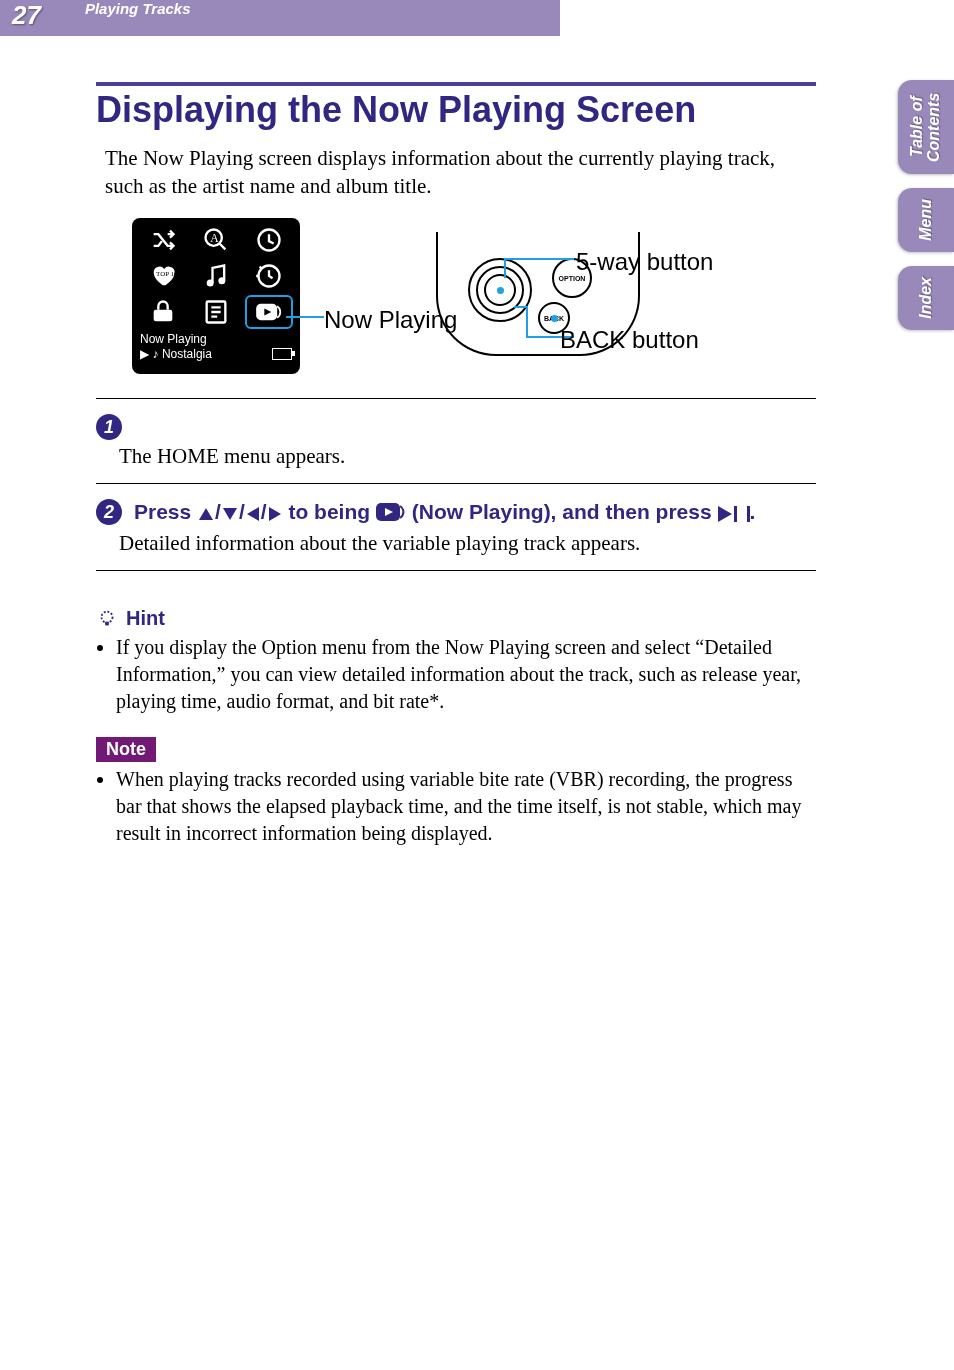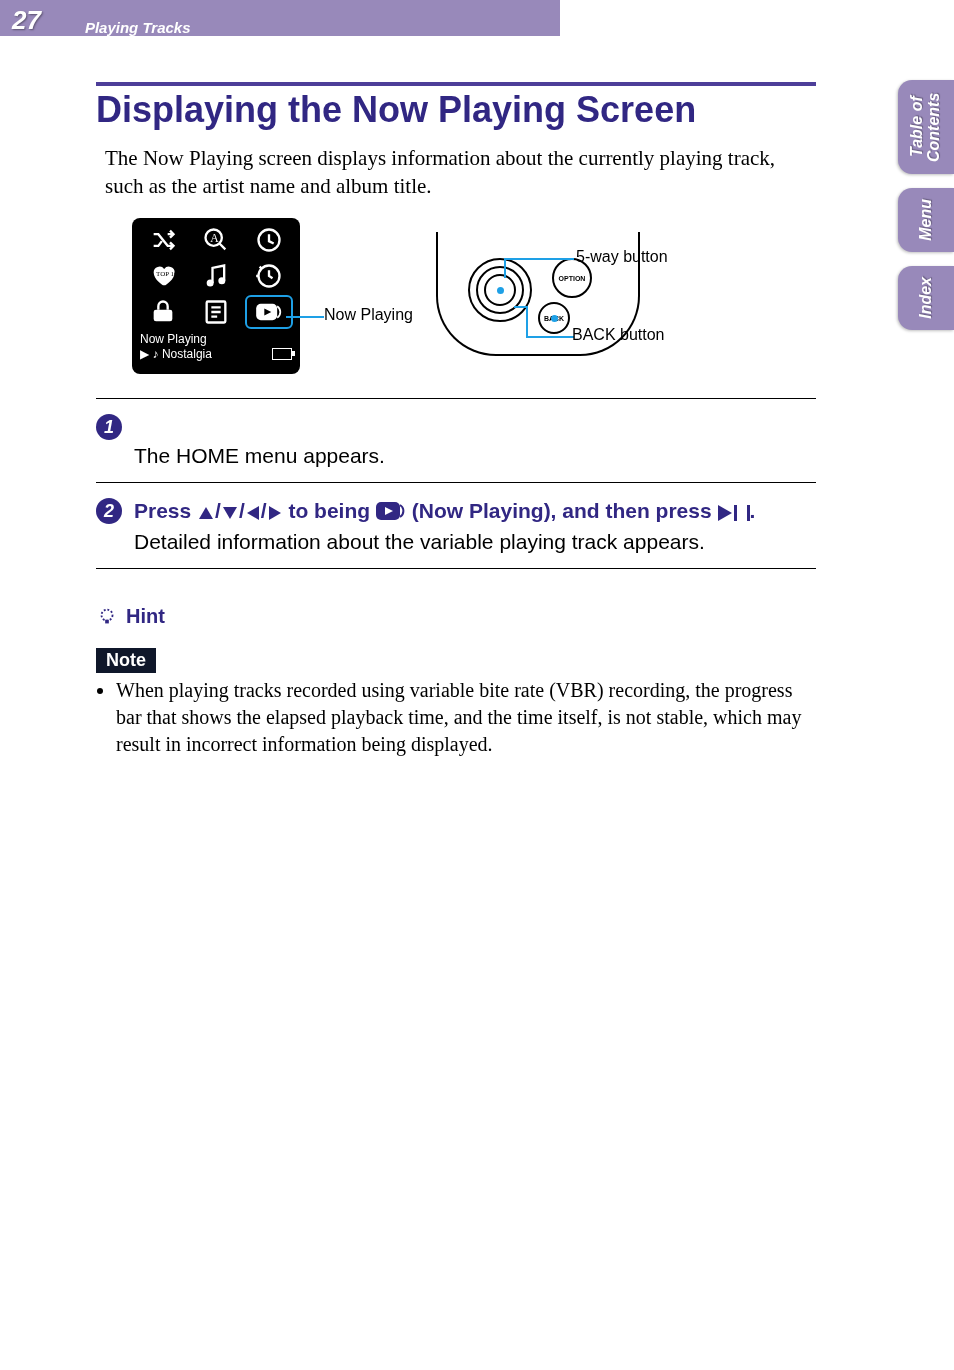--- a/index.html
+++ b/index.html
@@ -1,17 +1,17 @@
 <!DOCTYPE html>
 <html><head>
 <meta charset="utf-8">
 <style>
   html,body{margin:0;padding:0;background:#fff;font-family:"Times New Roman",Times,serif;color:#000}
   .page{width:954px;height:1370px;position:relative;overflow:hidden}
-  .topbar{background:#9889ba;height:36px;display:flex;align-items:flex-end;color:#fff;padding:0 0 0 12px}
+  .topbar{background:#9889ba;height:36px;display:flex;align-items:flex-start;color:#fff;padding:0 0 0 12px}
   .pnum{font-family:Arial,Helvetica,sans-serif;font-weight:bold;font-style:italic;font-size:26px;text-shadow:1px 1px 2px rgba(0,0,0,.4);margin-right:44px}
   .ptitle{font-family:Arial,Helvetica,sans-serif;font-weight:bold;font-style:italic;font-size:15px}
   .topbar::after{content:"";position:absolute;left:560px;top:0;right:0;height:36px;background:#fff}
   .tabs{position:absolute;right:0;top:80px;display:flex;flex-direction:column;gap:14px}
   .tab{width:56px;height:94px;border-radius:14px 0 0 14px;background:#9889ba;box-shadow:-1px 1px 3px rgba(0,0,0,.25);display:flex;align-items:center;justify-content:center}
   .tab span{writing-mode:vertical-rl;transform:rotate(180deg);font-family:Arial,Helvetica,sans-serif;font-style:italic;font-weight:bold;font-size:16px;color:#fff;text-shadow:1px 1px 1px rgba(0,0,0,.3);text-align:center;line-height:1.05}
   .tab.short{height:64px}
   .content{position:absolute;left:96px;top:82px;width:720px}
   .hr{height:0;border-top:4px solid #4d3e99;margin-bottom:4px}
   h1{font-family:Arial,Helvetica,sans-serif;font-size:36px;font-weight:900;color:#312783;margin:0 0 14px 0;line-height:1.1}
@@ -20,54 +20,54 @@
   
   .dev{position:absolute;left:36px;top:0;width:168px;height:156px;background:#000;border-radius:8px;color:#fff}
   .devgrid{display:grid;grid-template-columns:repeat(3,1fr);grid-template-rows:repeat(3,1fr);gap:0;height:108px;padding:4px 4px 0 4px}
   .devgrid>div{display:flex;align-items:center;justify-content:center}
   .devgrid svg{width:28px;height:28px}
   .np{border:2px solid #1ea0e6;border-radius:6px;width:44px;height:30px;display:flex;align-items:center;justify-content:center}
   .devfoot{font-family:Arial,Helvetica,sans-serif;font-size:12px;padding:2px 8px 4px 8px;display:flex;flex-direction:column;gap:1px}
   .devfoot .line2{display:flex;justify-content:space-between;align-items:center}
   .batt{width:18px;height:10px;border:1px solid #fff;position:relative}
   .batt::after{content:"";position:absolute;right:-4px;top:2px;width:3px;height:5px;background:#fff}
-  .lbl{position:absolute;font-family:Arial,Helvetica,sans-serif;font-size:16px}
+  .lbl{position:absolute;font-family:Arial,Helvetica,sans-serif;font-size:24px}
   .lbl.nplaying{left:228px;top:88px}
   .lead{position:absolute;background:#1ea0e6;height:2px}
   .lead.l1{left:190px;top:98px;width:38px}
   
   .pad{position:absolute;left:340px;top:14px;width:200px;height:122px;border:2px solid #000;border-top:none;border-radius:0 0 60px 60px}
   .dpad{position:absolute;left:30px;top:26px;width:64px;height:64px}
   .ring{position:absolute;inset:0;border:2px solid #000;border-radius:50%}
   .ring2{position:absolute;left:8px;top:8px;right:8px;bottom:8px;border:2px solid #000;border-radius:50%}
   .ring3{position:absolute;left:16px;top:16px;right:16px;bottom:16px;border:2px solid #000;border-radius:50%}
   .opt{position:absolute;left:114px;top:26px;width:36px;height:36px;border:2px solid #000;border-radius:50%;display:flex;align-items:center;justify-content:center;font-family:Arial,Helvetica,sans-serif;font-size:7px;font-weight:bold}
   .back{position:absolute;left:100px;top:70px;width:28px;height:28px;border:2px solid #000;border-radius:50%;display:flex;align-items:center;justify-content:center;font-family:Arial,Helvetica,sans-serif;font-size:7px;font-weight:bold}
   .dot{width:7px;height:7px;background:#1ea0e6;border-radius:50%;position:absolute}
   .lbl.fiveway{left:480px;top:30px}
-  .lbl.backbtn{left:476px;top:108px}
+  .lbl.backbtn{left:464px;top:108px}
   .lead.l2{left:410px;top:40px;width:68px}
   .lead.l2b{left:408px;top:40px;width:2px;height:20px}
   .lead.l3{left:432px;top:118px;width:46px}
   .lead.l3b{left:430px;top:88px;width:2px;height:32px}
   .lead.l3c{left:418px;top:88px;width:14px}
   
   .steps{border-top:1px solid #000;margin-top:6px}
   .step{border-bottom:1px solid #000;padding:14px 0}
   .stephead{display:flex;align-items:flex-start;gap:12px;font-family:Arial,Helvetica,sans-serif;font-weight:bold;font-size:21px;color:#312783;line-height:1.3}
   .badge{flex:none;width:26px;height:26px;border-radius:50%;background:#312783;color:#fff;display:flex;align-items:center;justify-content:center;font-style:italic;font-size:18px;margin-top:1px}
-  .stepbody{font-family:Liberation Sans, sans-serif;font-weight:normal;font-size:21px;color:#000;margin-left:38px;margin-top:4px}
+  .stepbody{font-family:Liberation Serif, serif;font-weight:normal;font-size:21px;color:#000;margin-left:23px;margin-top:4px}
   .inline-icon{display:inline-block;vertical-align:middle;margin:0 2px}
   
   .hinthead{display:flex;align-items:center;gap:8px;font-family:Arial,Helvetica,sans-serif;font-weight:bold;font-size:20px;color:#312783;margin-top:36px}
   .bulbicon{width:22px;height:22px}
   ul{margin:4px 0 0 0;padding:0 0 0 20px;font-size:20px;line-height:1.35}
   ul li{margin-bottom:2px}
   .footnote{margin-left:24px;font-size:20px;margin-top:4px}
-  .notehead{display:inline-block;background:#0f172a;color:#fff;font-family:Arial,Helvetica,sans-serif;font-weight:bold;font-size:18px;padding:2px 10px;margin-top:20px}
+  .notehead{display:inline-block;background:#701a75;color:#fff;font-family:Arial,Helvetica,sans-serif;font-weight:bold;font-size:18px;padding:2px 10px;margin-top:20px}
   .tri{display:inline-block;width:0;height:0;border-style:solid;vertical-align:middle}
   .tri.u{border-width:0 7px 12px 7px;border-color:transparent transparent #312783 transparent}
   .tri.d{border-width:12px 7px 0 7px;border-color:#312783 transparent transparent transparent}
   .tri.l{border-width:7px 12px 7px 0;border-color:transparent #312783 transparent transparent}
   .tri.r{border-width:7px 0 7px 12px;border-color:transparent transparent transparent #312783}
   .playicon{display:inline-block;vertical-align:middle}
   .playicon svg{width:30px;height:18px}
   .pp{display:inline-flex;align-items:center;gap:2px;vertical-align:middle}
   .pp .tri.r{border-width:8px 0 8px 14px}
   .pp .bars{display:inline-block;width:10px;height:16px;border-left:3px solid #312783;border-right:3px solid #312783}
@@ -228,20 +228,23 @@
   </div>
 
   <div class="hinthead">
     <svg class="bulbicon" viewBox="0 0 24 24">
           <circle cx="12" cy="10" r="6" fill="none" stroke="#312783" stroke-width="2" stroke-dasharray="2 2"></circle>
           <rect x="10" y="15" width="4" height="4" fill="#312783"></rect>
           <path d="M12 2v0M4 10h0M20 10h0" stroke="#312783"></path>
         </svg>
     <span>Hint</span>
   </div>
+  <ul>
+    <li>If you display the Option menu from the Now Playing screen and select “Detailed Information,” you can view detailed information about the track, such as release year, playing time, audio format, and bit rate*.</li>
+  </ul>
 
   <div class="notehead">Note</div>
   <ul>
     <li>When playing tracks recorded using variable bite rate (VBR) recording, the progress bar that shows the elapsed playback time, and the time itself, is not stable, which may result in incorrect information being displayed.</li>
   </ul>
 </div>
 
 </div>
 
 </body></html>

